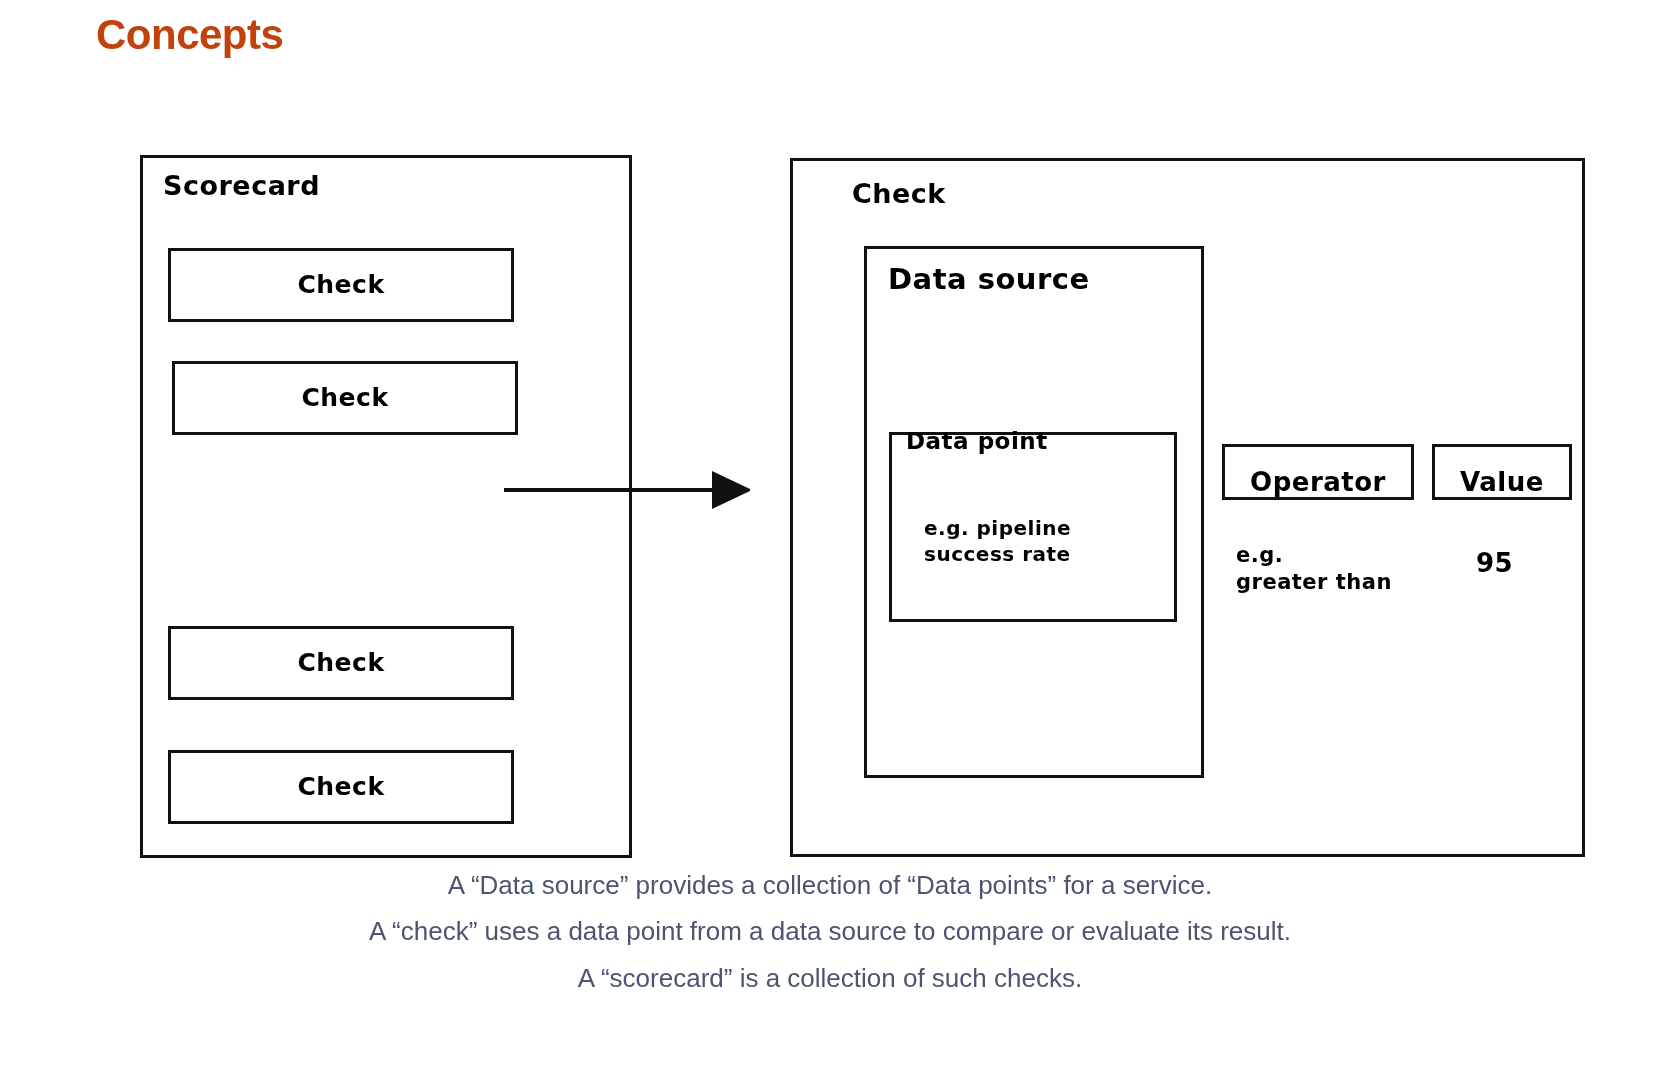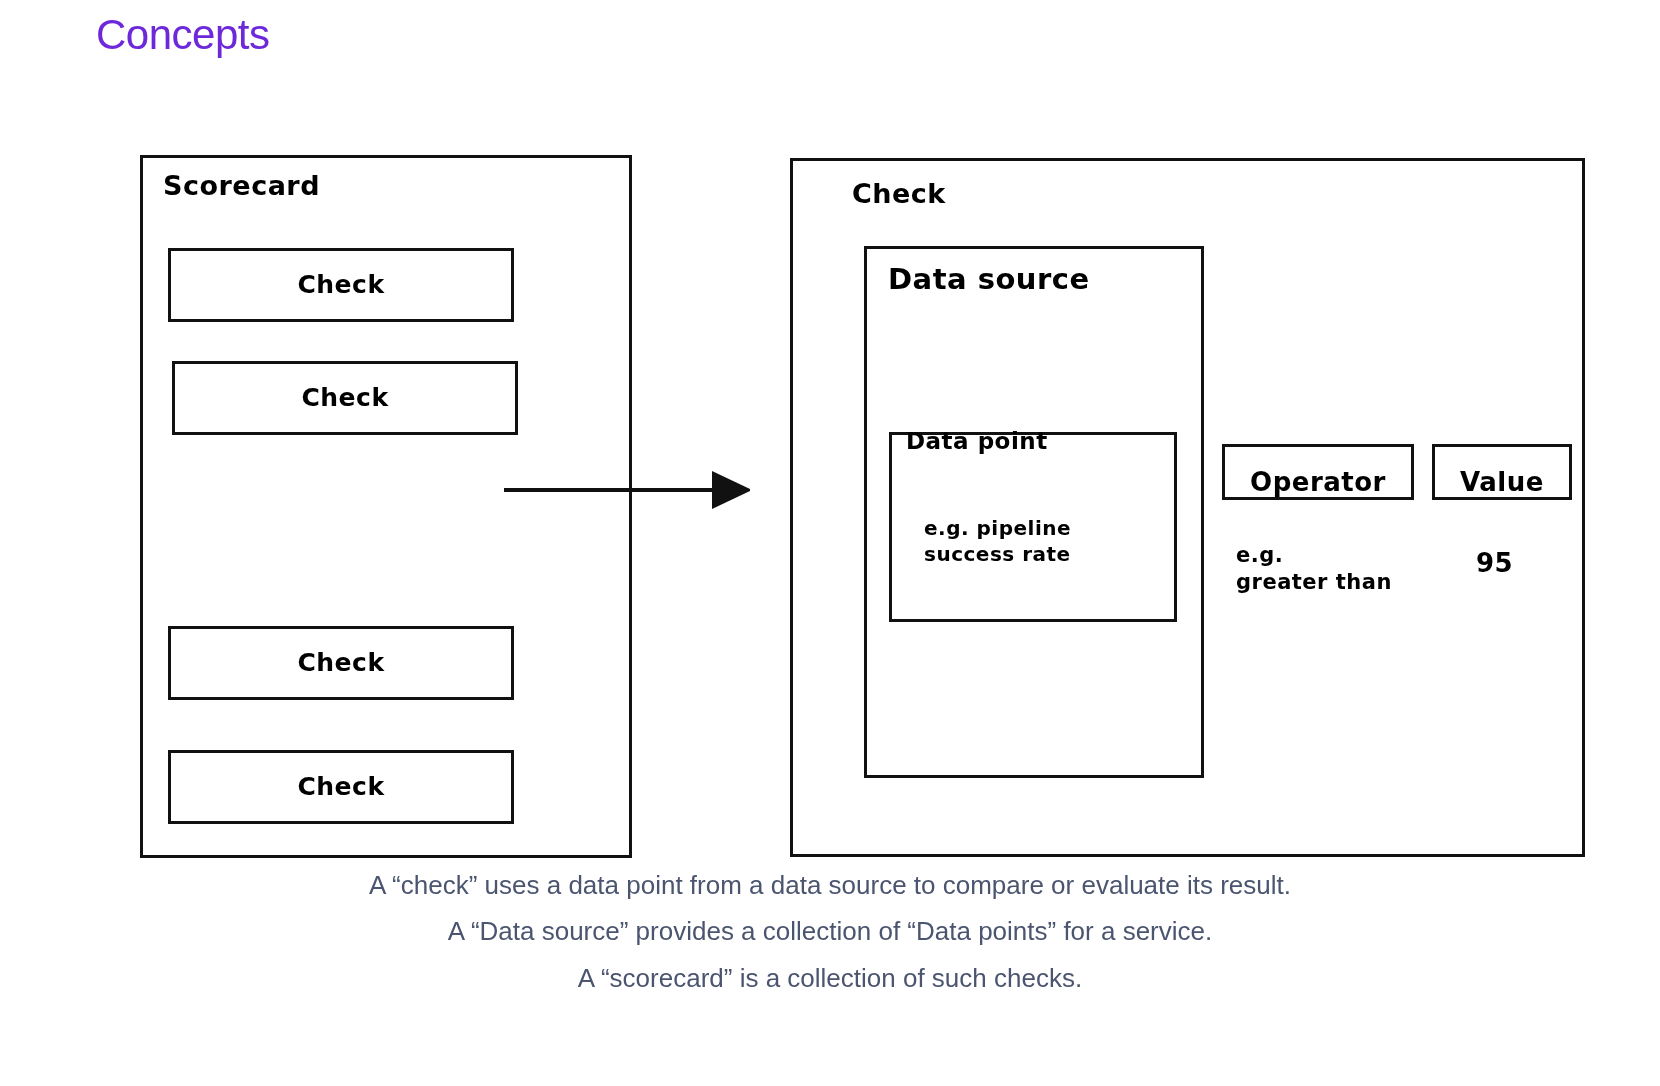--- a/index.html
+++ b/index.html
@@ -14,22 +14,22 @@
     font-family: "Liberation Sans", sans-serif;
     overflow: hidden;
   }
 
   
   #page-title {
     position: absolute;
     left: 96px;
     top: 12px;
     font-size: 42px;
-    font-weight: normal;
-    color: #6d28d9;
+    font-weight: bold;
+    color: #c2410c;
     letter-spacing: -0.5px;
     line-height: 1.1;
   }
 
   
   #diagram {
     position: absolute;
     left: 0;
     top: 0;
     width: 1660px;
@@ -175,16 +175,16 @@
 
   <div class="mini-box hand" style="left:1432px; top:444px; width:140px; height:56px;">
     <span>Value</span>
   </div>
 
   <div class="value-text hand" style="left:1476px; top:548px;">95</div>
 
 </div>
 
 <div id="caption">
+  <div>A “Data source” provides a collection of “Data points” for a service.</div>
   <div>A “check” uses a data point from a data source to compare or evaluate its result.</div>
-  <div>A “Data source” provides a collection of “Data points” for a service.</div>
   <div>A “scorecard” is a collection of such checks.</div>
 </div>
 
 </body></html>

